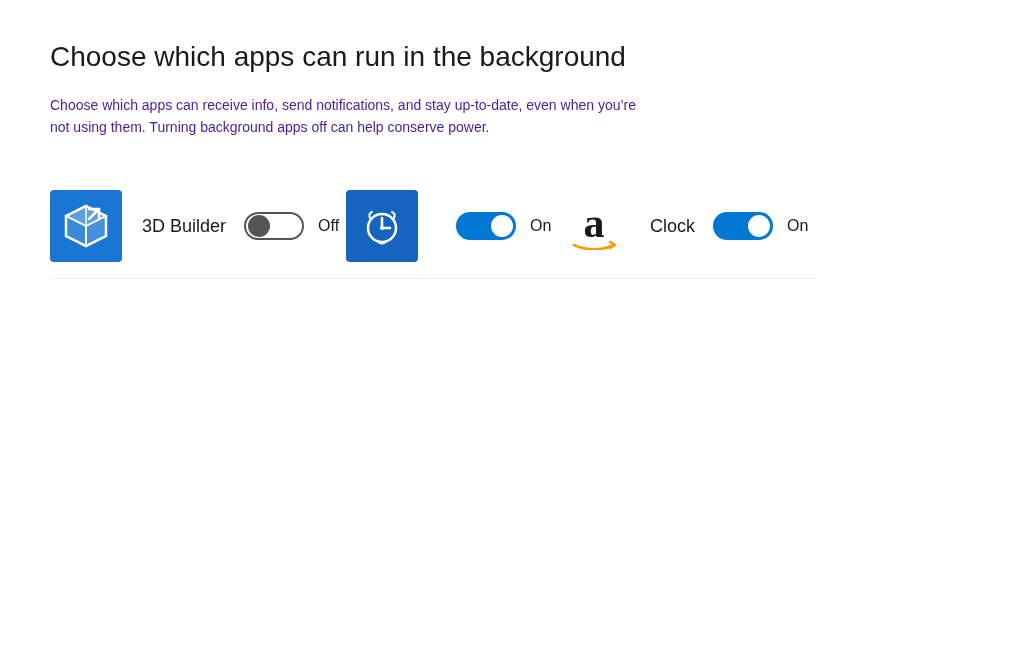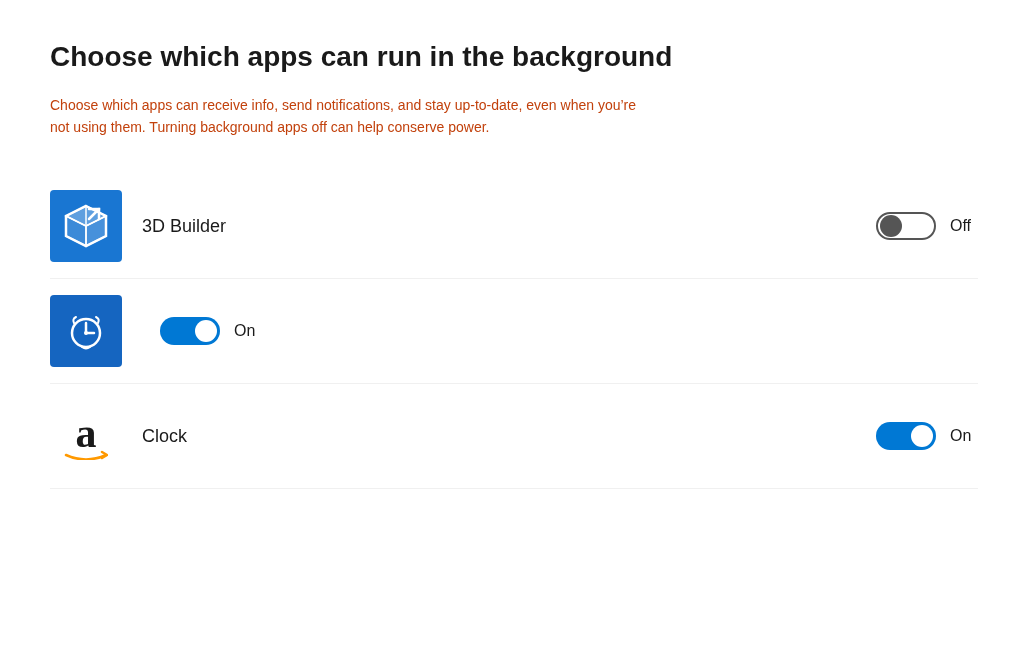--- a/index.html
+++ b/index.html
@@ -13,37 +13,36 @@
       font-family: 'Segoe UI', Arial, sans-serif;
       width: 1028px;
       height: 646px;
       overflow: hidden;
       padding: 40px 50px;
       color: #1a1a1a;
     }
 
     .page-title {
       font-size: 28px;
-      font-weight: 700;
+      font-weight: 400;
       color: #1a1a1a;
       margin-bottom: 20px;
       line-height: 1.2;
     }
 
     .page-description {
       font-size: 14px;
-      color: #c2410c;
+      color: #4c1d95;
       line-height: 1.6;
       max-width: 600px;
       margin-bottom: 36px;
     }
 
     .app-list {
       display: flex;
-      flex-direction: column;
       gap: 0;
     }
 
     .app-row {
       display: flex;
       align-items: center;
       padding: 16px 0;
       border-bottom: 1px solid #f0f0f0;
     }
 

